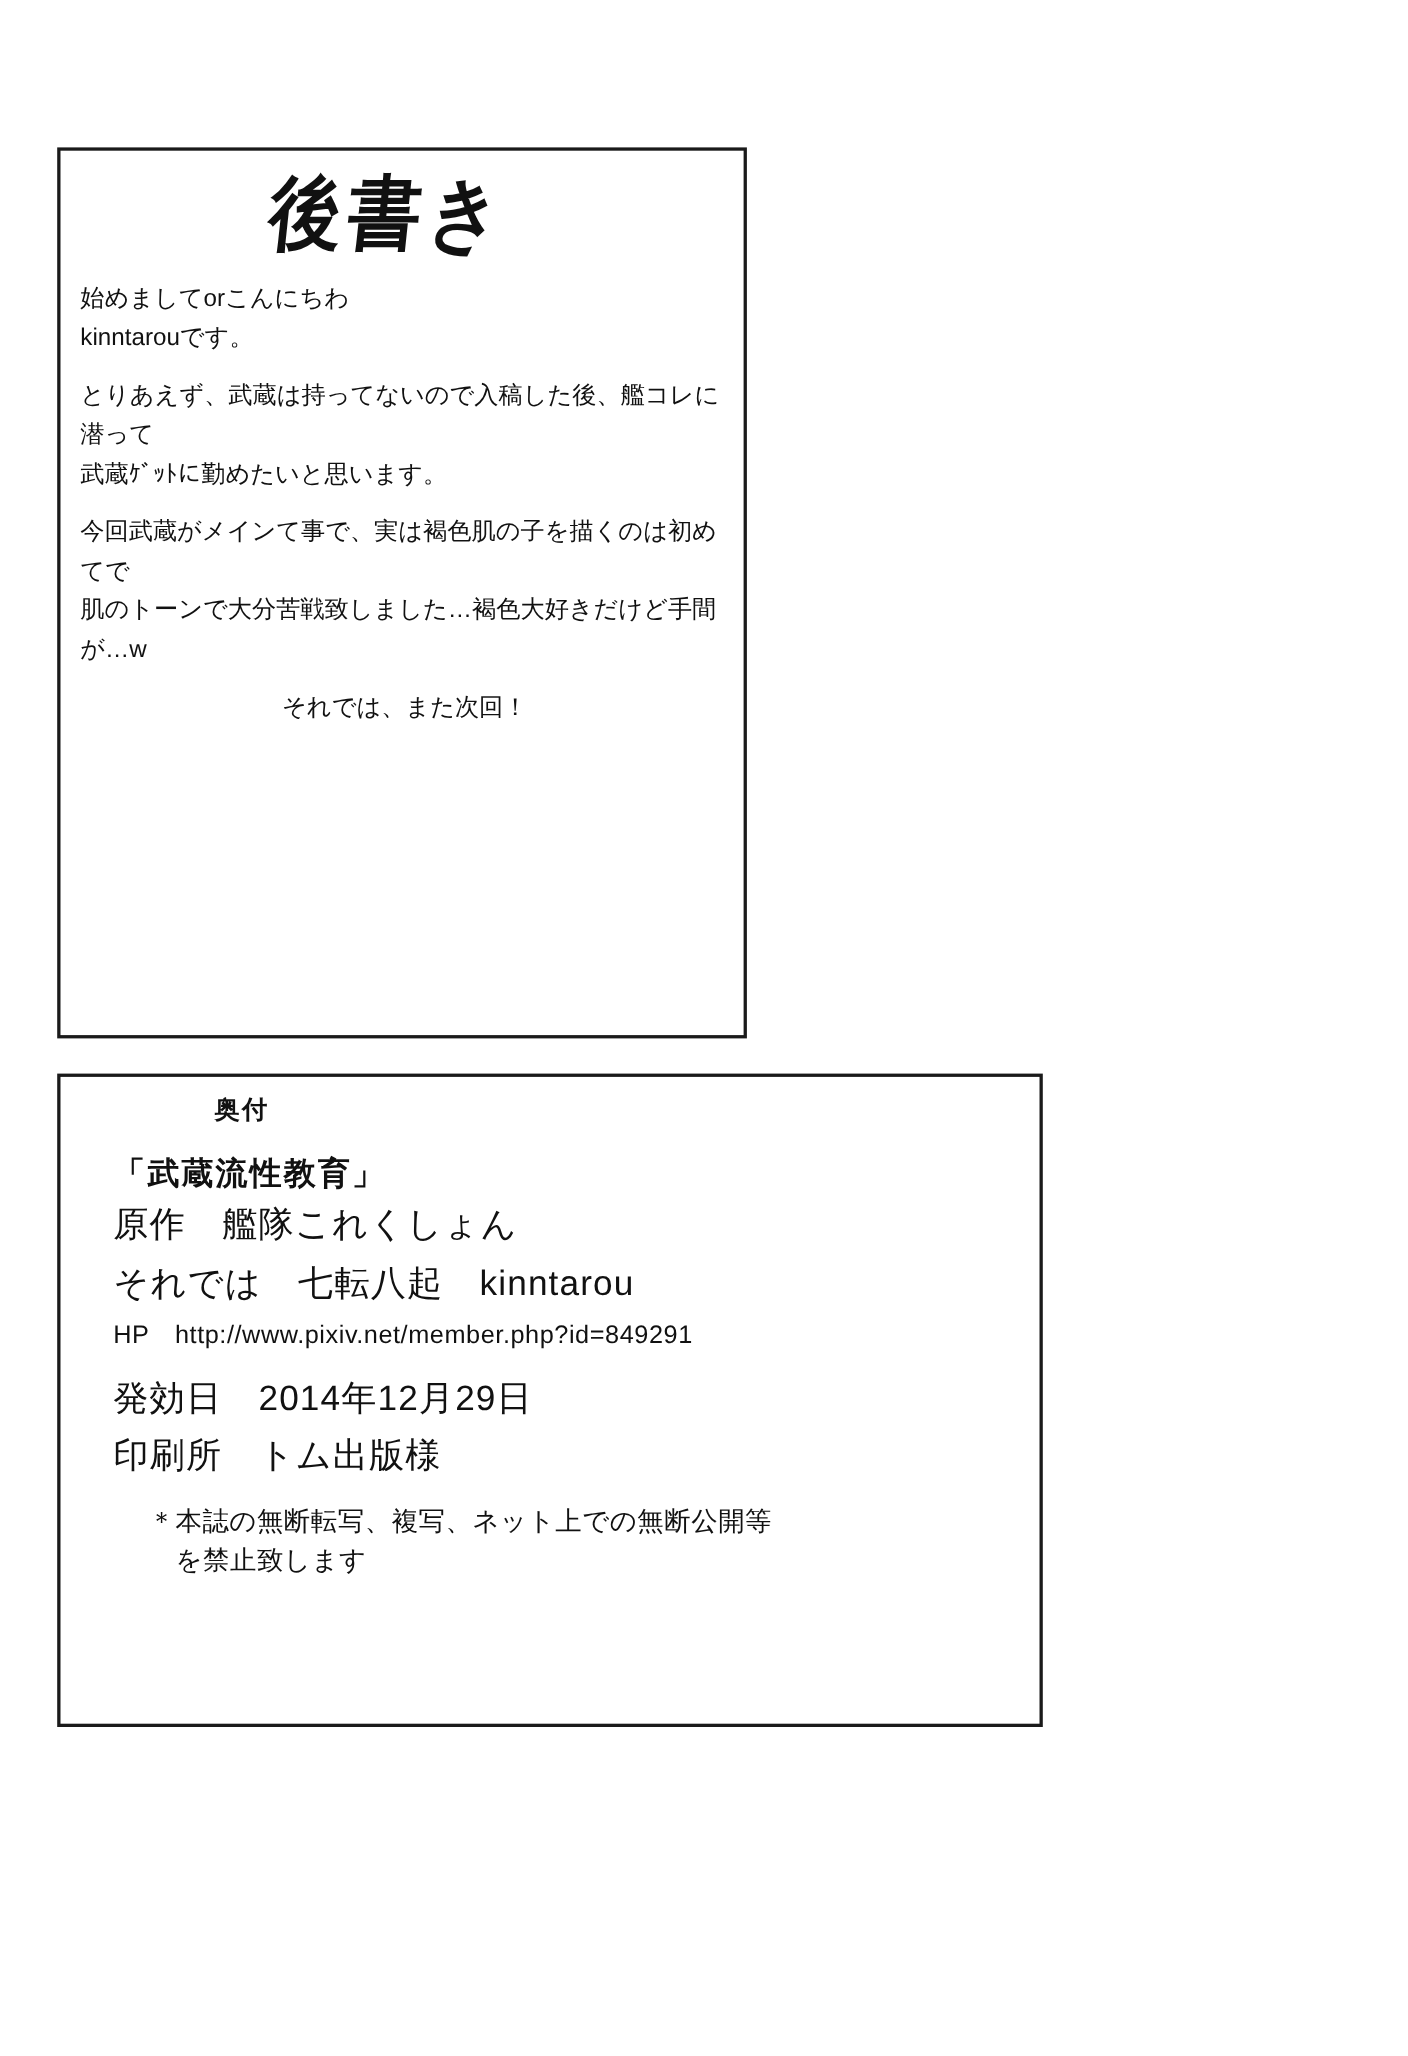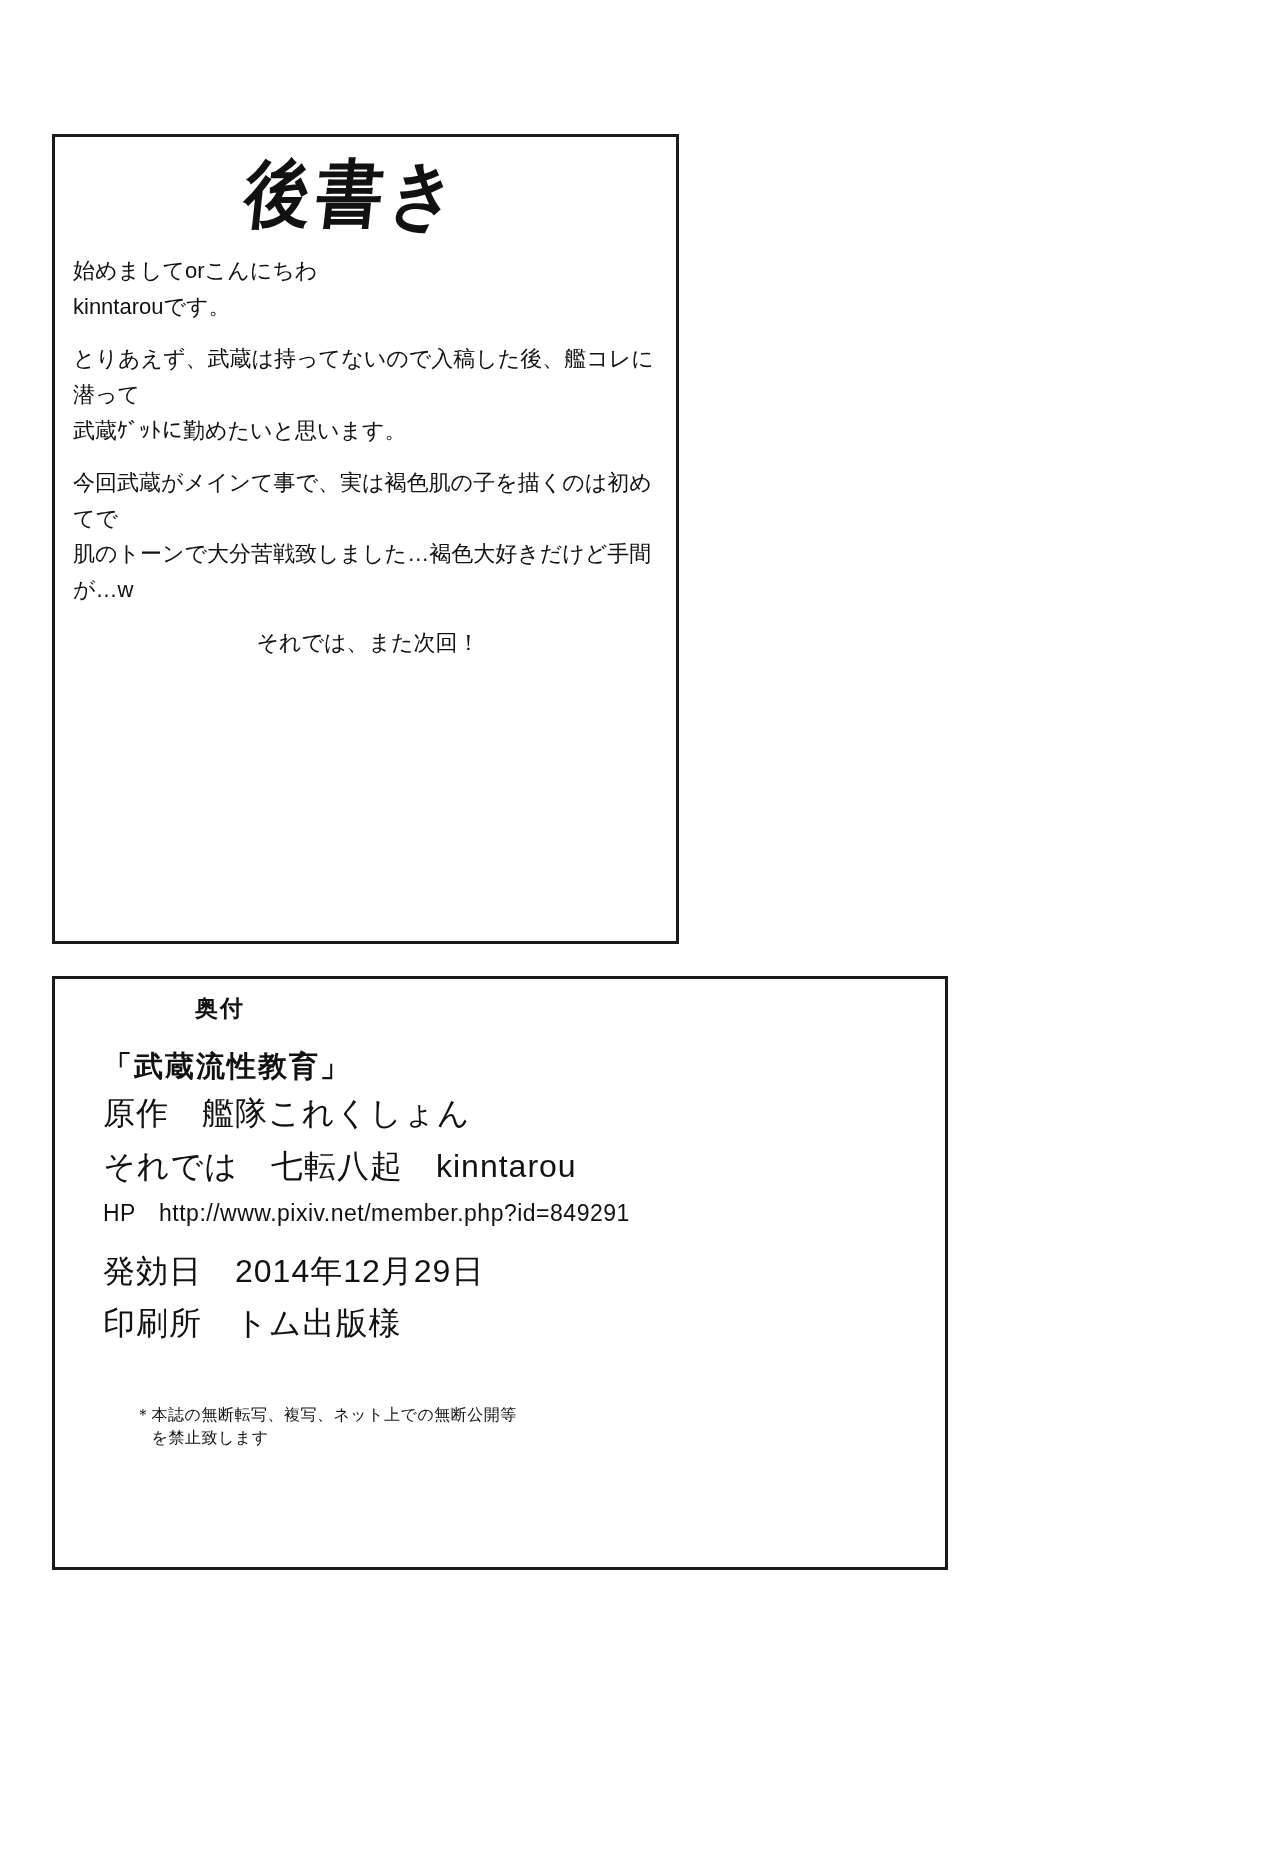--- a/index.html
+++ b/index.html
@@ -90,26 +90,25 @@
   #colophon-orig  { top: 113px; }
   #colophon-circle{ top: 166px; }
   #colophon-hp    { top: 219px; font-size: 23px; letter-spacing: 0.5px; }
   #colophon-date  { top: 271px; }
   #colophon-print { top: 323px; }
 
   #colophon-notice {
     position: absolute;
     left: 80px;
     top: 388px;
-    font-size: 16px;
+    font-size: 24px;
     line-height: 1.45;
     letter-spacing: 0.5px;
     color: #111111;
     white-space: pre-line;
-    margin-top: 36px;
   }
 </style>
 </head>
 <body>
 
 <div id="afterword-panel">
   <div id="afterword-title">後書き</div>
 
   <div id="afterword-body">
     <p class="para">始めましてorこんにちわ

